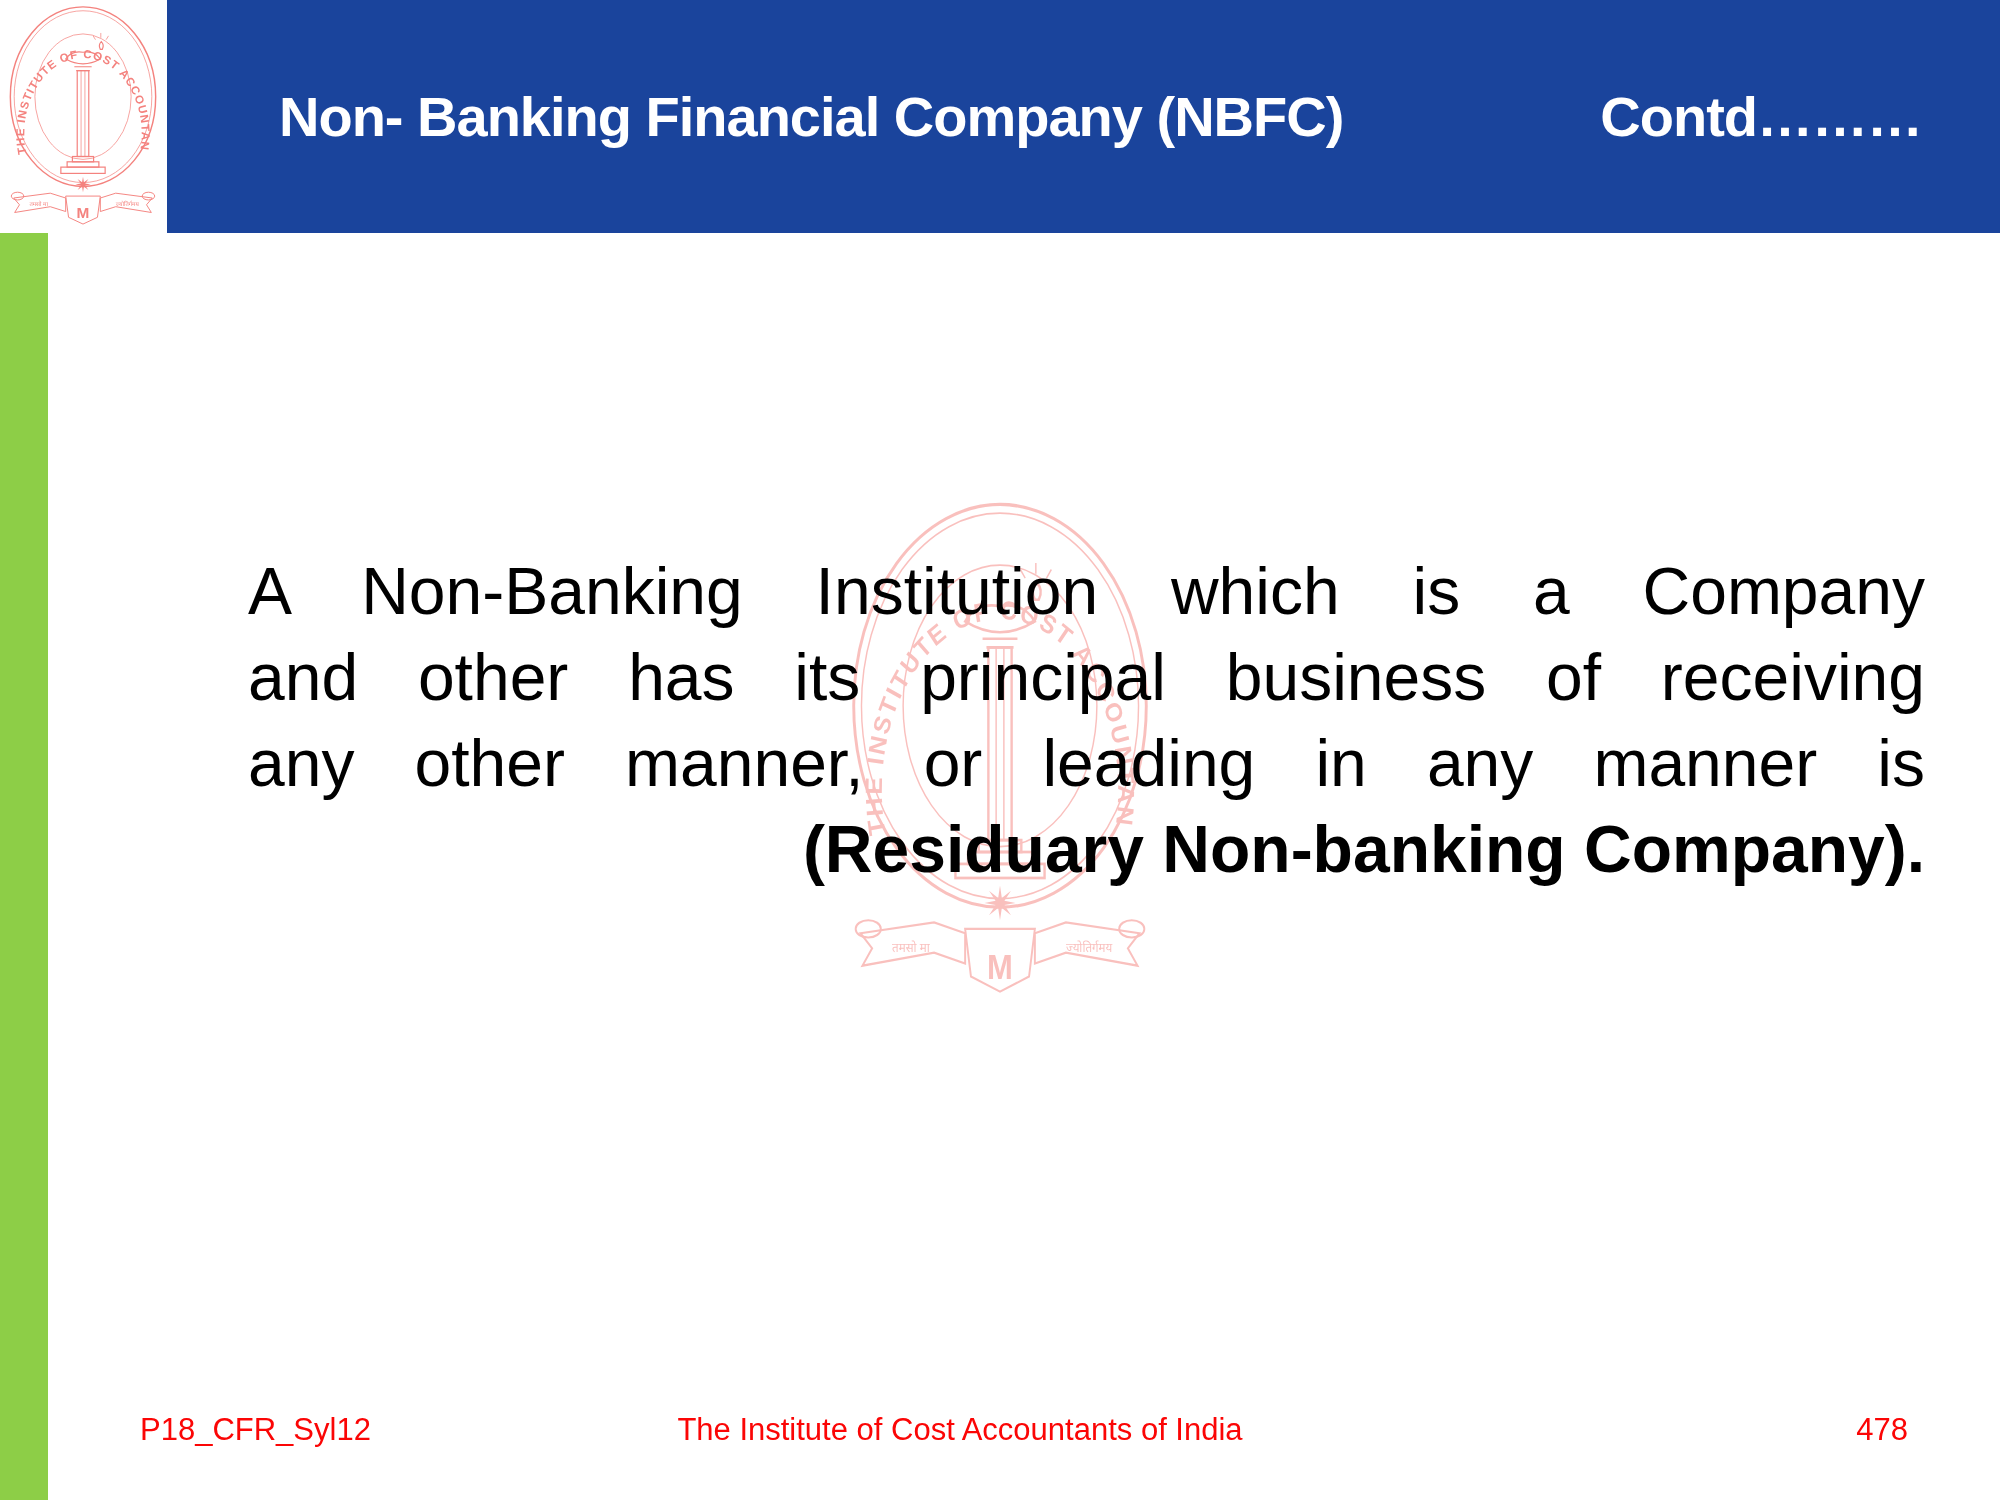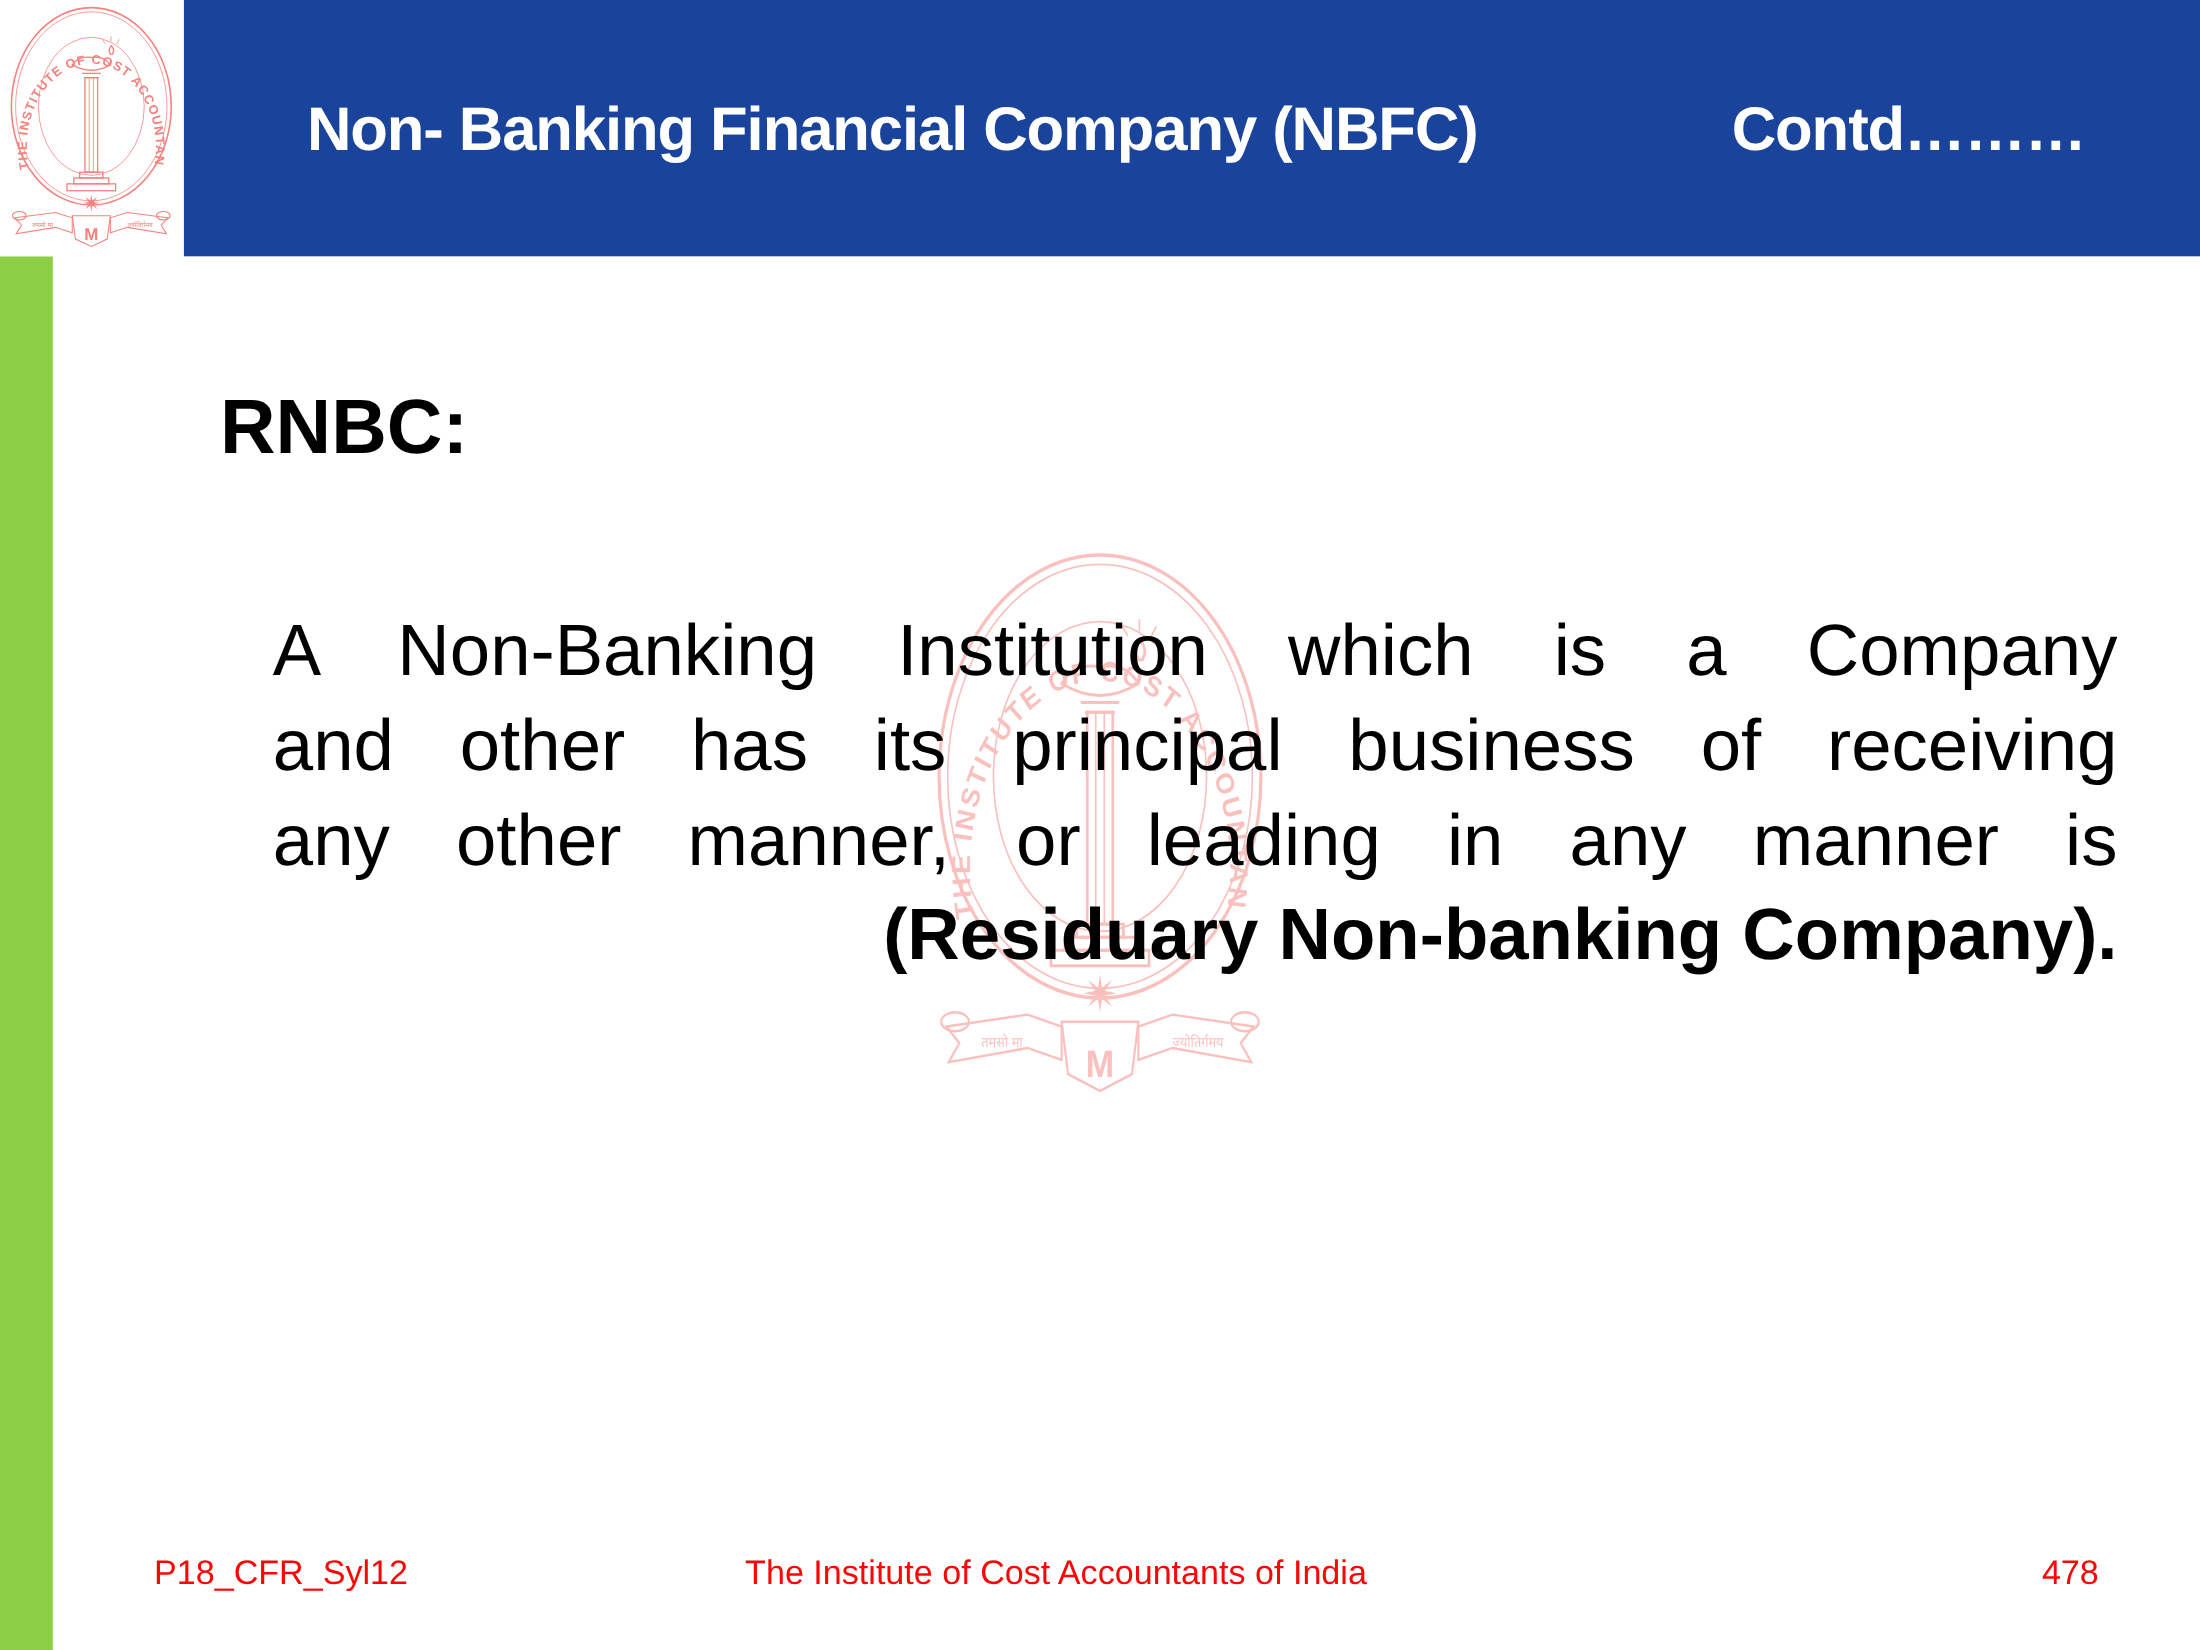--- a/index.html
+++ b/index.html
@@ -5,21 +5,21 @@
   html,body{margin:0;padding:0;}
   .page{
     position:relative;width:2000px;height:1500px;background:#ffffff;
     overflow:hidden;font-family:"Liberation Sans",sans-serif;
   }
   
   .title-bar{
     position:absolute;left:167px;top:0;width:1833px;height:233px;
     background:#1A449C;display:flex;align-items:center;
     justify-content:space-between;box-sizing:border-box;
-    padding:0 104px 0 112px;z-index:3;
+    padding:0 78px 0 112px;z-index:3;
   }
   .title-bar .slide-title,
   .title-bar .contd{
     color:#ffffff;font-size:56px;font-weight:bold;letter-spacing:-1px;
     white-space:nowrap;
   }
   
   .logo-box{
     position:absolute;left:0;top:0;width:167px;height:233px;background:#ffffff;z-index:4;
   }
@@ -114,21 +114,20 @@
     <span class="slide-title">Non- Banking Financial Company (NBFC)</span>
     <span class="contd">Contd………</span>
   </div>
 
   <div class="green-stripe"></div>
 
   <svg class="emblem watermark" viewBox="0 0 320 460" width="310" height="498" preserveAspectRatio="none">
     <use href="#emblem"></use>
   </svg>
 
-  <div class="rnbc-heading">RNBC:</div>
 
   <div class="definition">
     <div class="def-line">A Non-Banking Institution which is a Company</div>
     <div class="def-line">and other has its principal business of receiving</div>
     <div class="def-line">any other manner, or leading in any manner is</div>
     <div class="def-line last">(Residuary Non-banking Company).</div>
   </div>
 
   <div class="footer-item footer-left">P18_CFR_Syl12</div>
   <div class="footer-item footer-center">The Institute of Cost Accountants of India</div>

